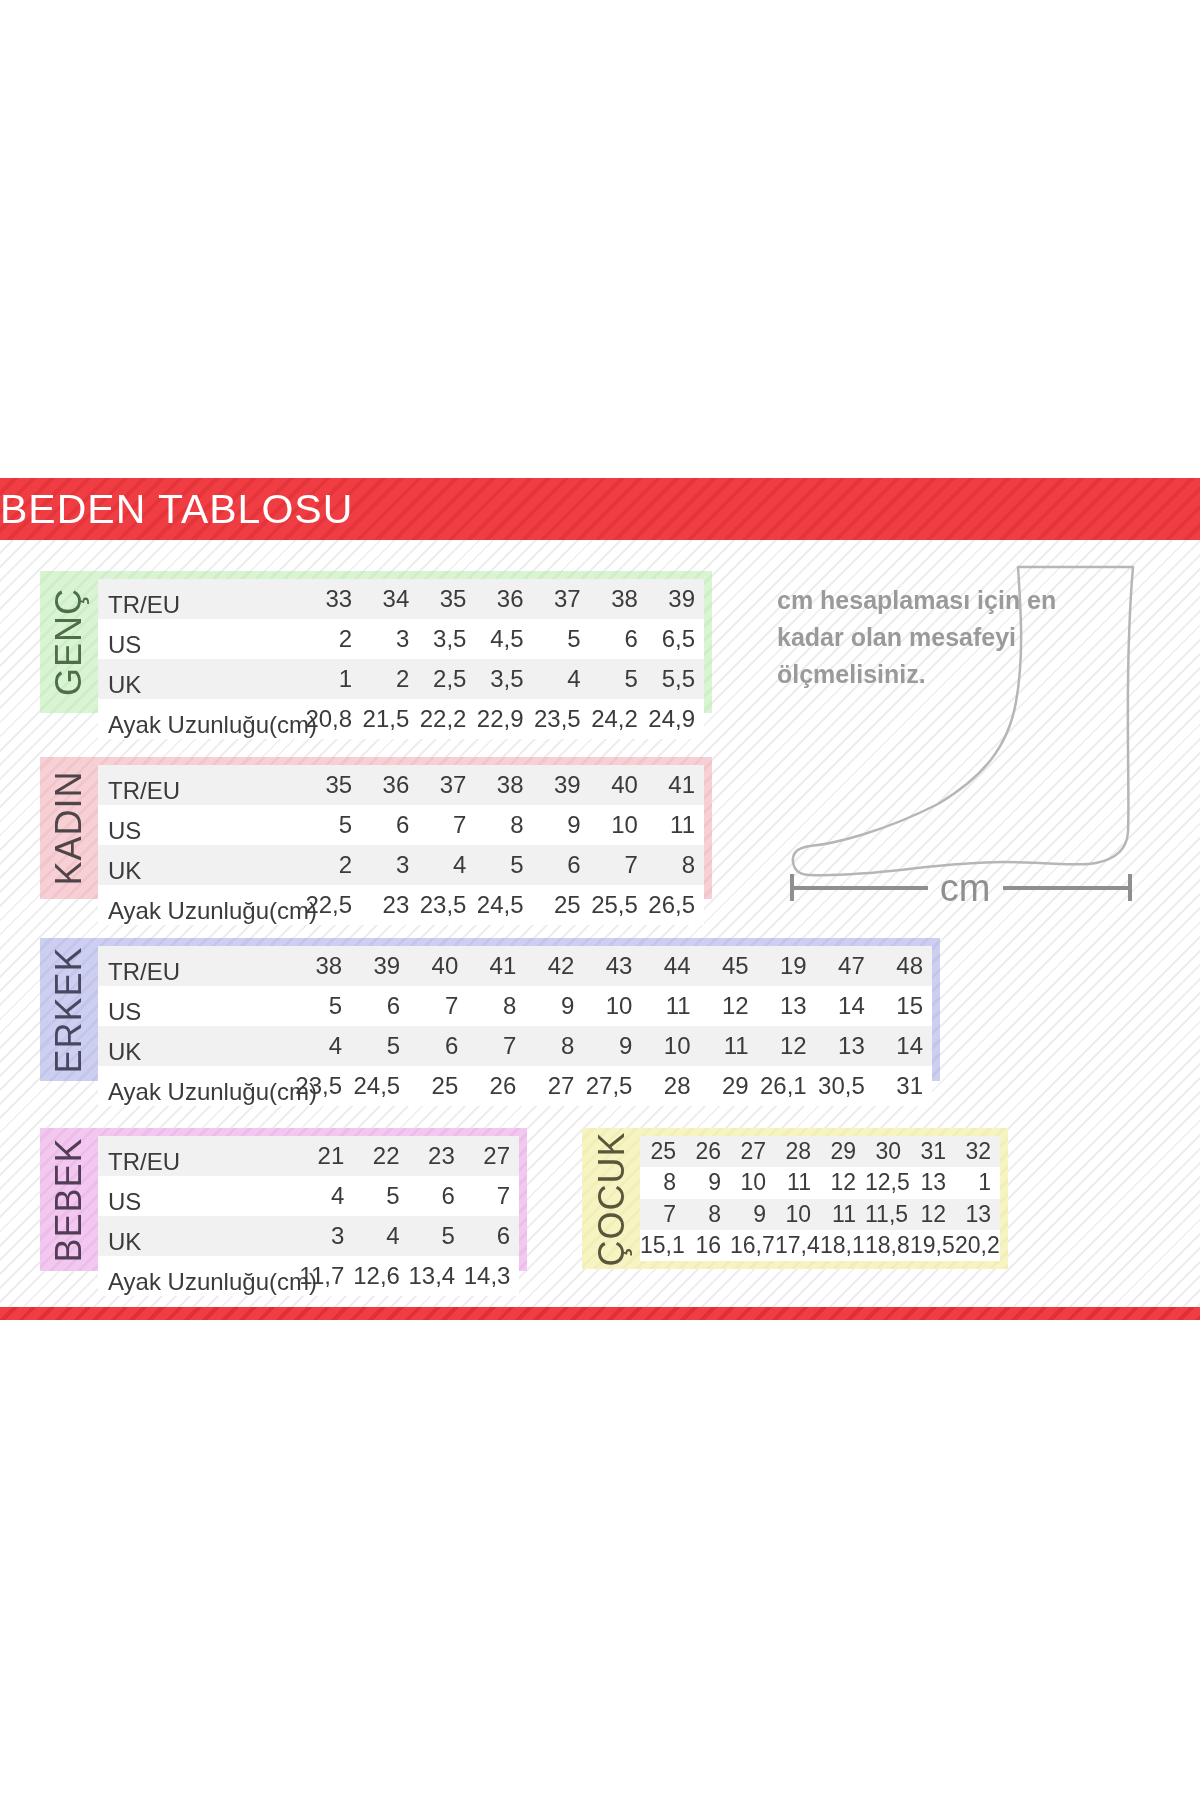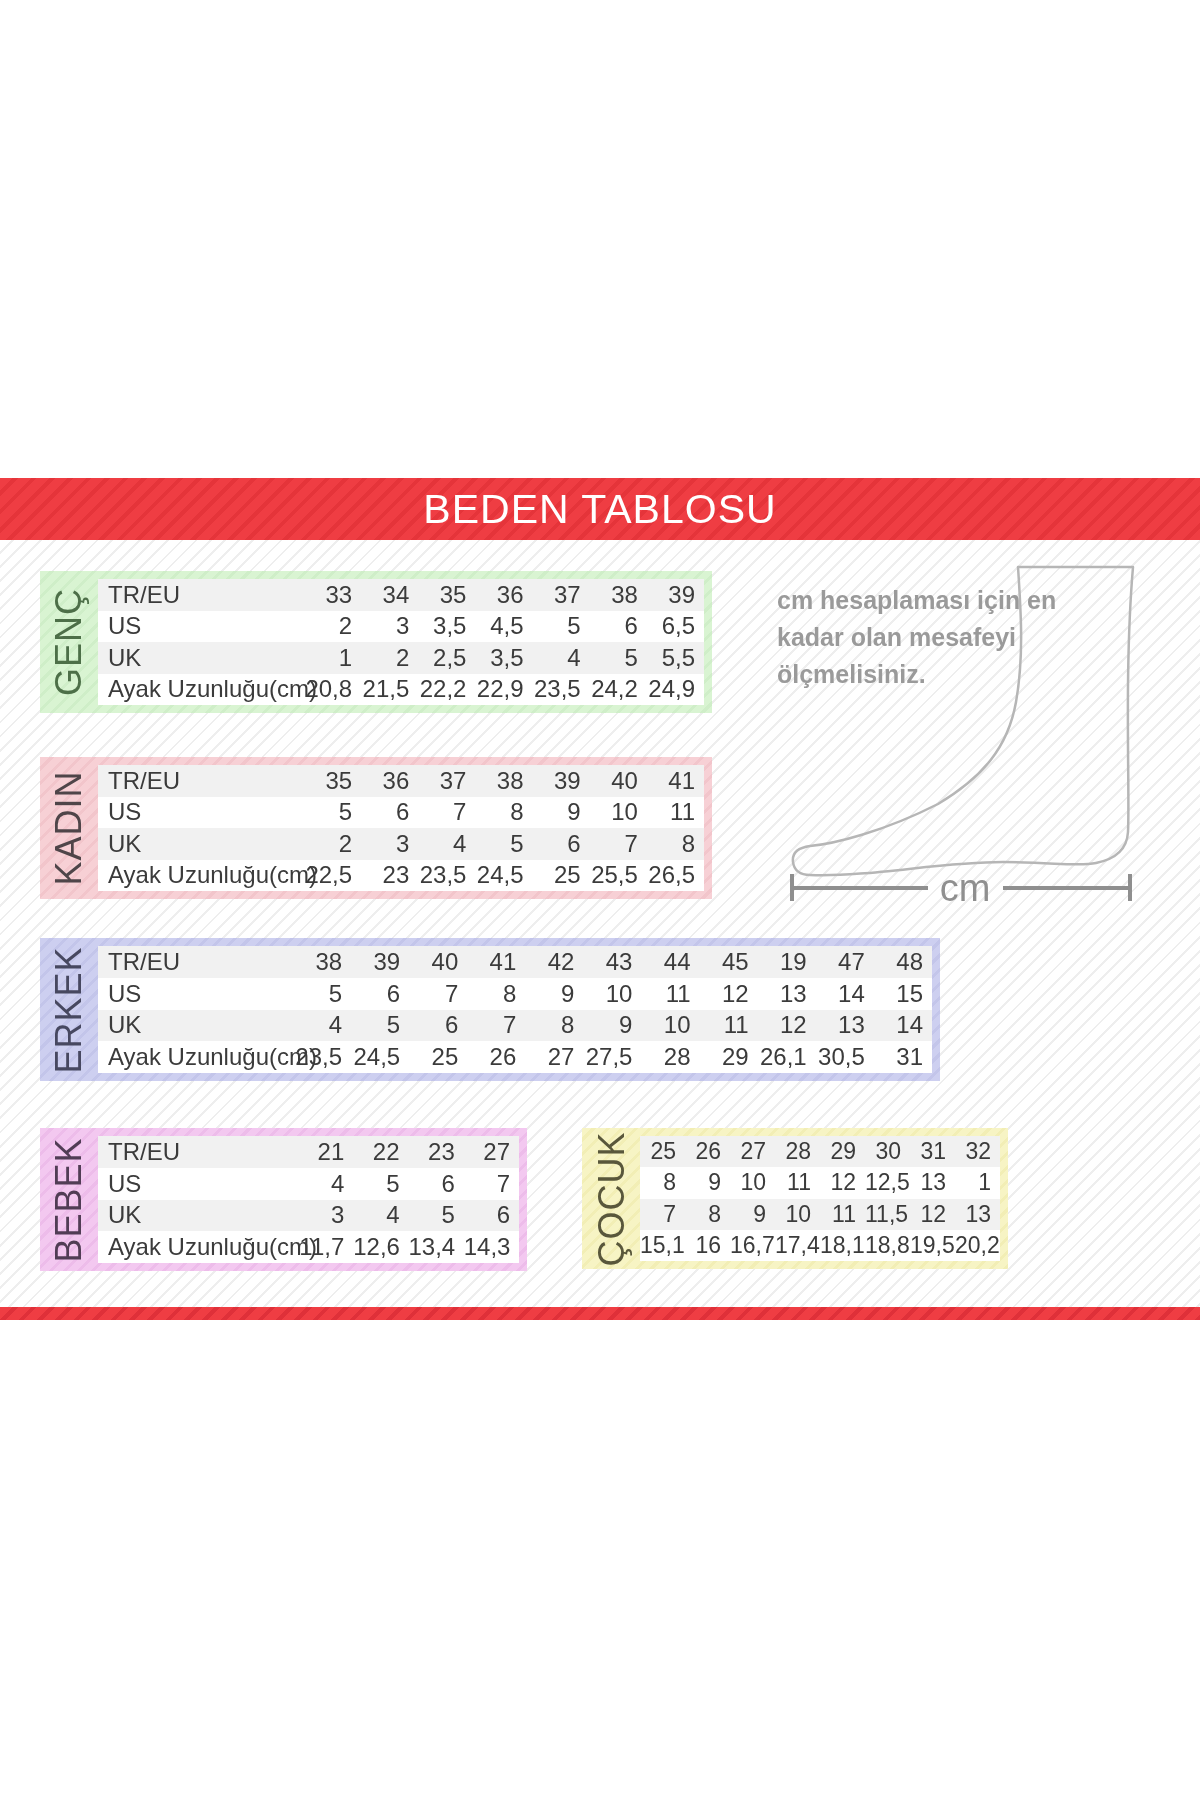--- a/index.html
+++ b/index.html
@@ -2,42 +2,42 @@
 <html><head>
 <meta charset="utf-8">
 <style>
   html,body { margin:0; padding:0; background:#ffffff; }
   .page { position:relative; width:1200px; height:1800px; background:#ffffff;
           font-family:"Liberation Sans", sans-serif; overflow:hidden; }
 
   
   .banner { position:absolute; left:0; top:478px; width:100%; height:62px;
             background:repeating-linear-gradient(135deg,#ef3d43 0 9px,#e5343a 9px 13px);
-            display:flex; align-items:center; justify-content:center; }
+            display:flex; align-items:center; justify-content:flex-start; }
   .banner-title { color:#ffffff; font-size:41px; letter-spacing:1px; }
 
   
   .hatch-bg { position:absolute; left:0; top:540px; width:100%; height:767px;
               background:repeating-linear-gradient(135deg,#ffffff 0 8px,#eeeeee 8px 10px); }
 
   
   .bottom-strip { position:absolute; left:0; top:1307px; width:100%; height:13px;
                   background:repeating-linear-gradient(135deg,#ef3d43 0 9px,#df3039 9px 13px); }
 
   
   .stable { position:absolute; display:flex;
             background:repeating-linear-gradient(135deg,var(--f) 0 7px,var(--s) 7px 10px); }
   .slabel { width:58px; display:flex; align-items:center; justify-content:center; }
   .slabel span { transform:rotate(-90deg); white-space:nowrap; font-size:36px;
                  letter-spacing:1px; color:var(--lc); }
   .sbody  { flex:1; margin:8px 8px 8px 0; background:#ffffff; }
   table.size { width:100%; height:100%; border-collapse:collapse; table-layout:fixed;
                font-size:24px; color:#3b3b3b; }
   table.size td { text-align:right; padding:0 9px 0 0; white-space:nowrap; vertical-align:middle; }
-  table.size td.rl { text-align:left; padding:0 0 0 10px; }
+  table.size td.rl { text-align:left; padding:12px 0 0 10px; }
   table.size tr:nth-child(odd)  { background:#f1f1f1; }
   table.size tr:nth-child(even) { background:#ffffff; }
   .cocuk td { padding:0 6px 0 0; font-size:23px; }
 
   
   .note { position:absolute; left:777px; top:582px; font-size:25px; line-height:37px;
           color:#9a9a9a;font-weight:bold; }
 
   
   .footsvg { position:absolute; left:778px; top:552px; }

